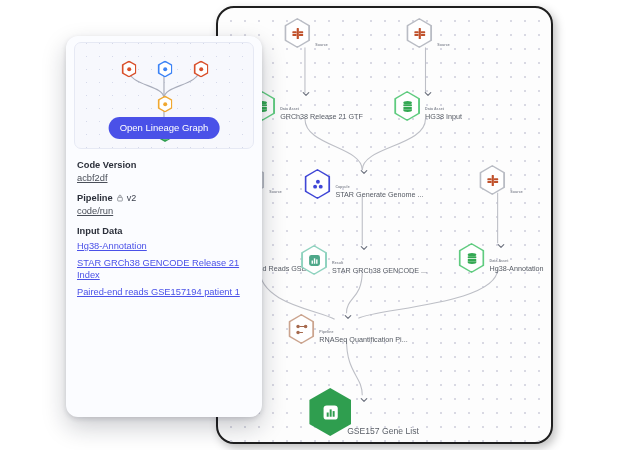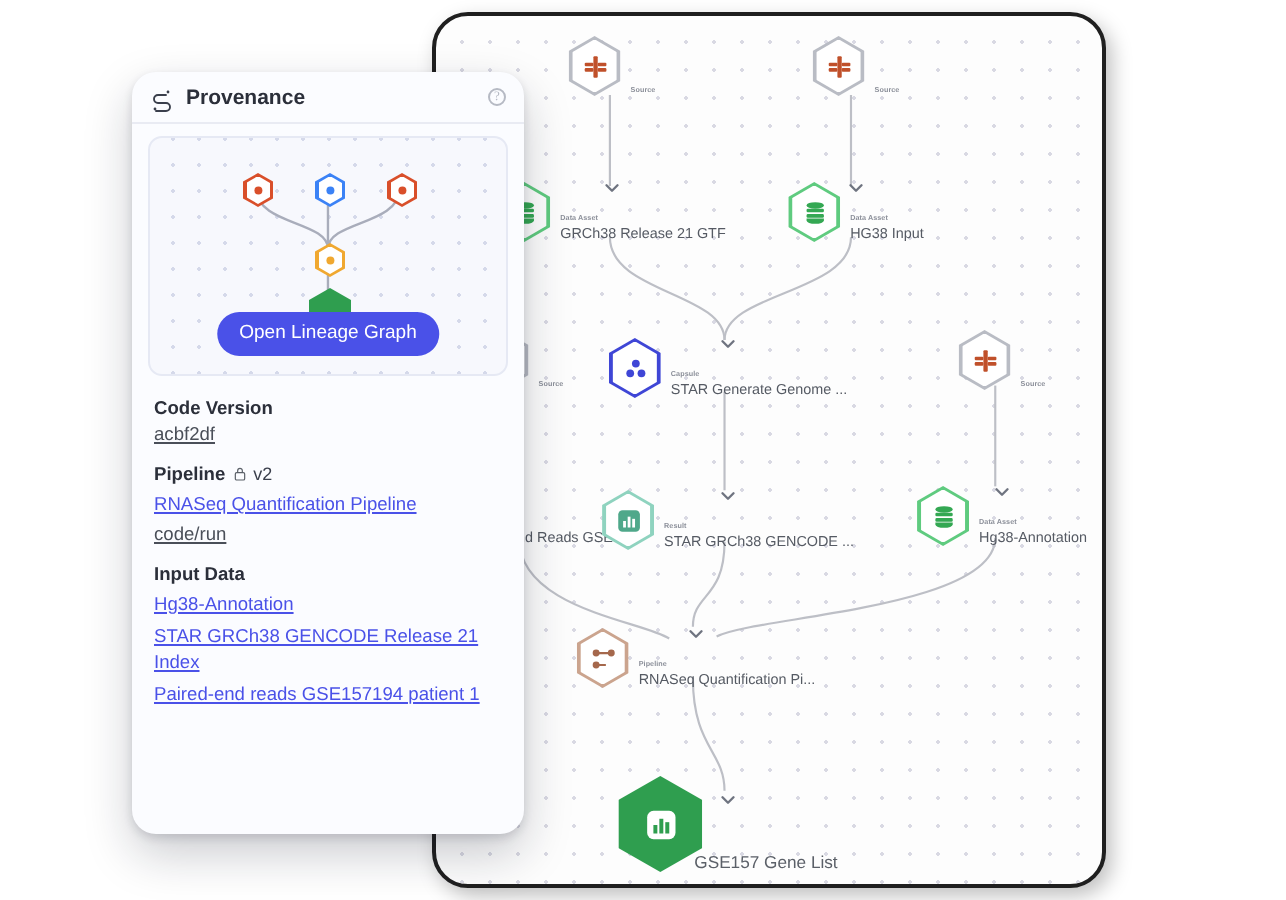--- a/index.html
+++ b/index.html
@@ -105,21 +105,21 @@
   .help-icon {
     width: 9px; height: 9px; border-radius: 50%;
     border: 1px solid #b6bac4; color: #b6bac4;
     font-size: 6.5px; line-height: 7px; text-align: center;
     font-family: "Liberation Serif", serif;
   }
 
   .mini-graph {
     position: relative;
     margin: 6px 8px 0 8px;
-    height: 120px;
+    height: 107px;
     background: #f7f8fd;
     border: 1px solid #e6e9f4;
     border-radius: 7px;
     overflow: hidden;
   }
   .mini-dots {
     position: absolute; inset: 0;
     background-image: radial-gradient(#d5d9ea 0.8px, transparent 0.9px);
     background-size: 13px 13px;
     background-position: 5px 7px;
@@ -450,31 +450,20 @@
         </span>
       </div>
       <div class="node-text" style="margin-left:-4px;">
         <span class="node-name big">GSE157 Gene List</span>
       </div>
     </div>
   </div>
 
   <div class="prov-card">
 
-    <div class="prov-head">
-      <span class="lineage-icon">
-        <svg viewBox="0 0 24 24" fill="none" stroke="currentColor" stroke-width="1.9" stroke-linecap="round" stroke-linejoin="round">
-          <circle cx="18" cy="4" r="1.4" fill="currentColor" stroke="none"></circle>
-          <path d="M16 7 H8 a4 4 0 0 0 0 8 h8 a4 4 0 0 1 0 8 H6"></path>
-          <circle cx="5" cy="21" r="1.4" fill="currentColor" stroke="none"></circle>
-        </svg>
-      </span>
-      <span class="title">Provenance</span>
-      <span class="help-icon">?</span>
-    </div>
 
     <div class="mini-graph">
       <div class="mini-dots"></div>
       <svg style="position:absolute;inset:0" viewBox="0 0 180 107">
         <g fill="none" stroke="#a9adbb" stroke-width="1.2">
           <path d="M54 26 C54 44 90 42 90 56"></path>
           <path d="M90 26 L90 56"></path>
           <path d="M126 26 C126 44 90 42 90 56"></path>
           <path d="M90 66 L90 78"></path>
         </g>
@@ -521,21 +510,20 @@
       <div class="field-label">
         <span>Pipeline</span>
         <span class="tag-icon">
           <svg viewBox="0 0 24 24" fill="none" stroke="currentColor" stroke-width="1.8">
               <rect x="5" y="10" width="14" height="11" rx="2"></rect>
               <path d="M8.5 10 V7 a3.5 3.5 0 0 1 7 0 v3"></path>
             </svg>
         </span>
         <span class="v-text">v2</span>
       </div>
-      <a class="field-link">RNASeq Quantification Pipeline</a>
 
       <div class="field-value">code/run</div>
 
       <div class="field-label">Input Data</div>
       <a class="field-link">Hg38-Annotation</a>
       <a class="field-link">STAR GRCh38 GENCODE Release 21 Index</a>
       <a class="field-link">Paired-end reads GSE157194 patient 1</a>
     </div>
   </div>
 

